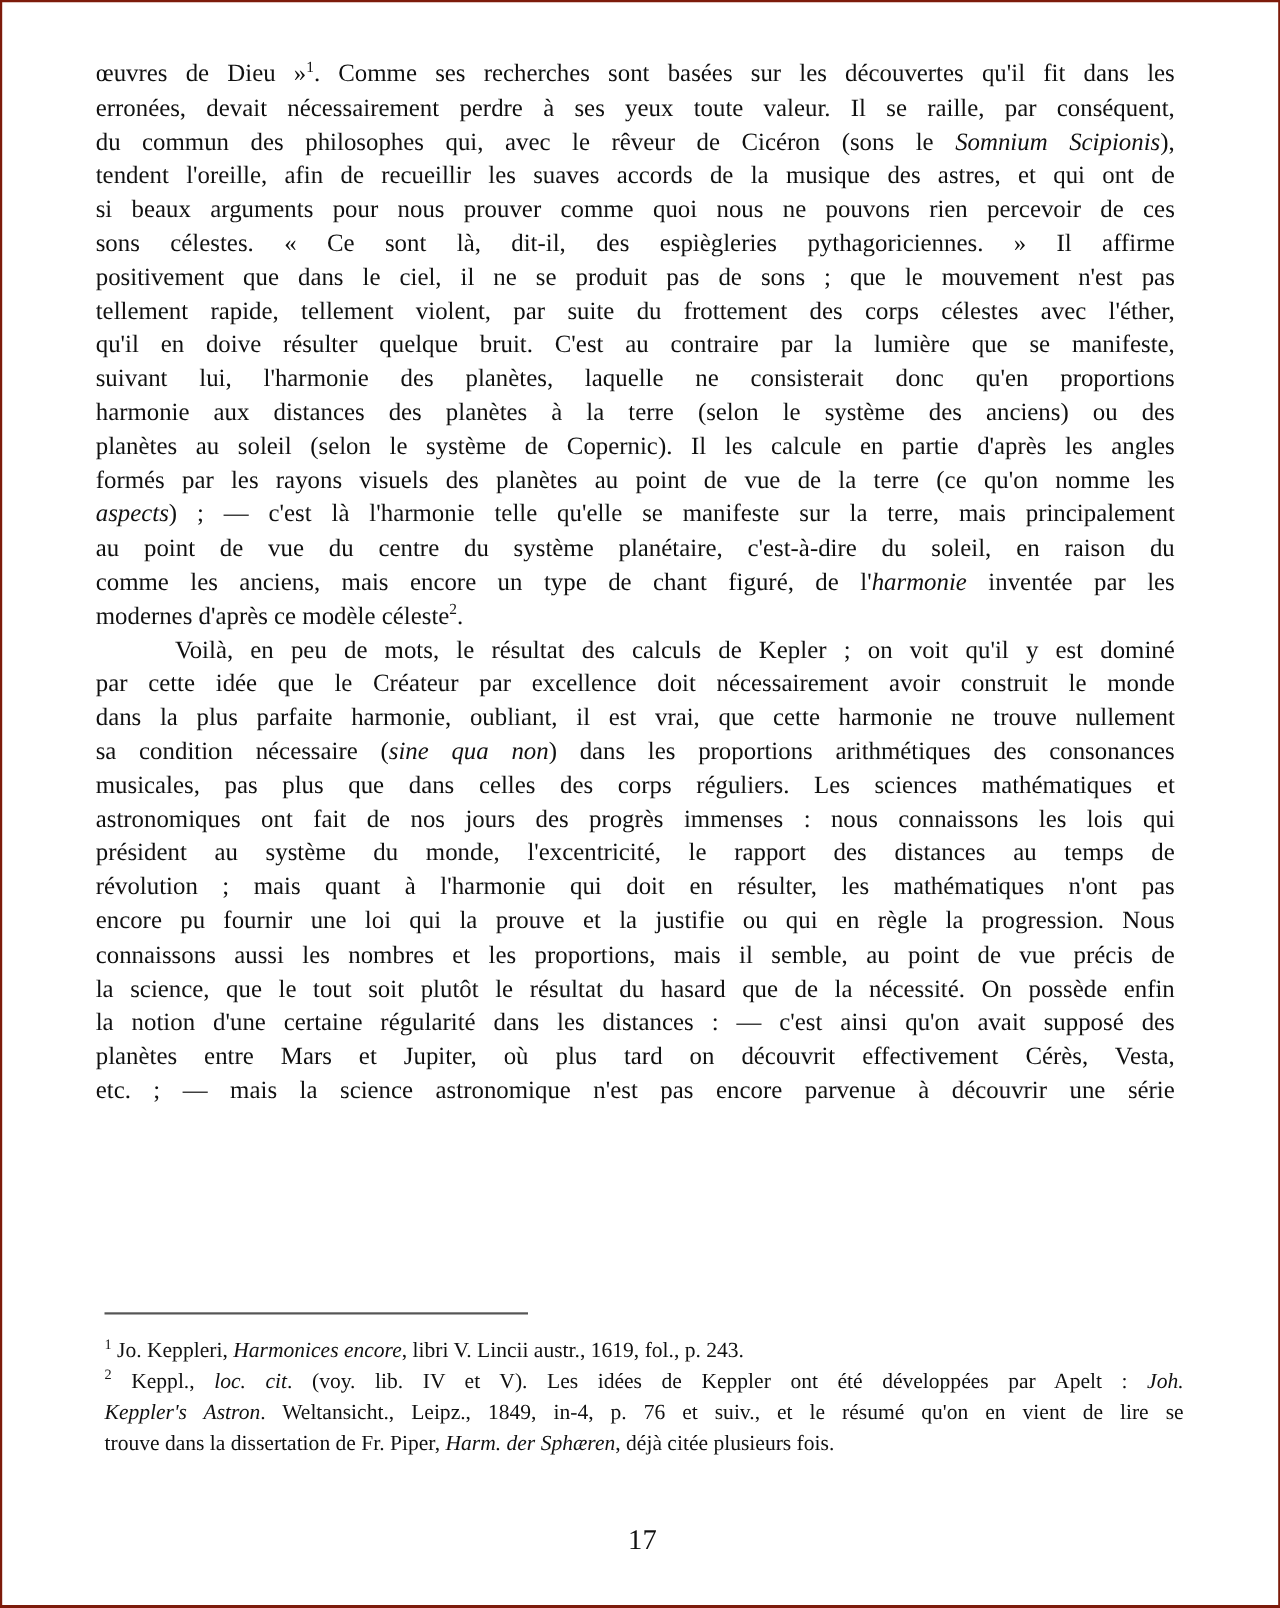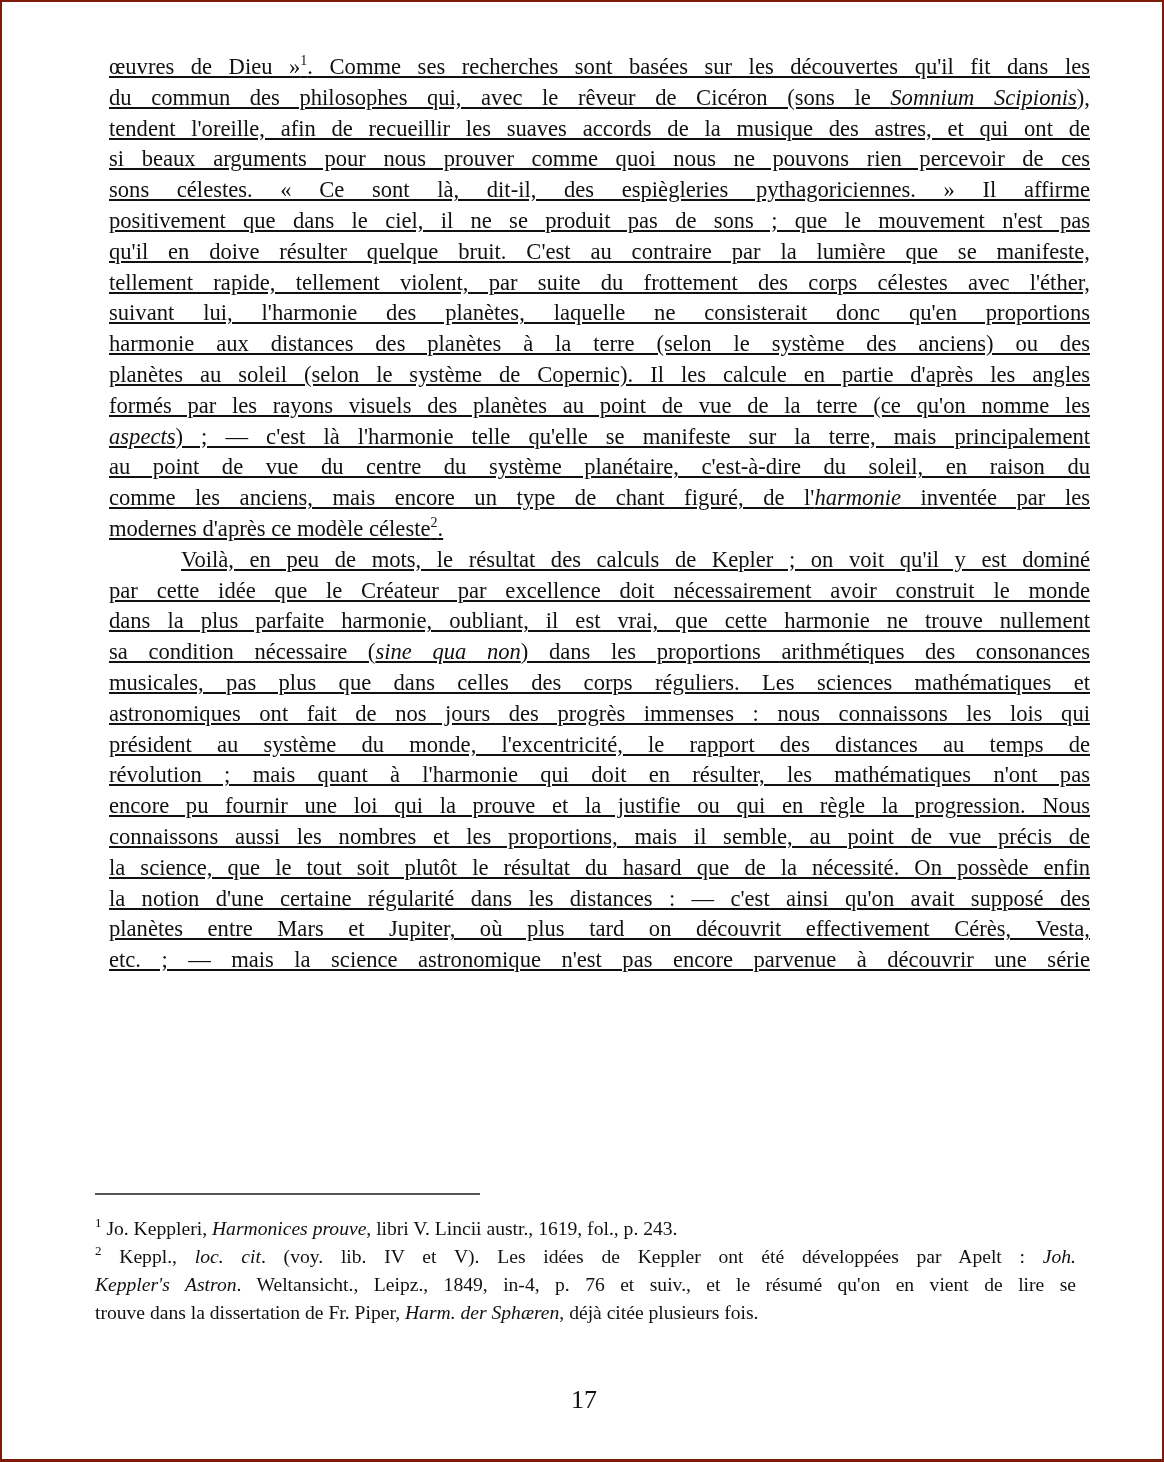--- a/index.html
+++ b/index.html
@@ -9,24 +9,23 @@
     width: 1164px; height: 1462px; box-sizing: border-box;
     border-top: 2px solid #7d1b0b;
     border-left: 2px solid #7d1b0b;
     border-right: 2px solid #7d1b0b;
     border-bottom: 3px solid #7d1b0b;
     background: #ffffff;
     font-family: "Liberation Serif", "DejaVu Serif", serif;
     color: #111111;
   }
   .body-text {
-    position: absolute; left: 107px; top: 50px; width: 981px;
+    position: absolute; left: 85px; top: 50px; width: 981px;
     font-size: 22.6px; line-height: 30.8px;
     text-align: justify;
-    text-decoration: underline;
   }
   .line { display: block; text-align: justify; text-align-last: justify; white-space: nowrap; }
   .line.last { text-align-last: left; }
   sup { font-size: 14px; line-height: 0; vertical-align: 9px; }
   .rule {
     position: absolute; left: 93px; top: 1191px; width: 385px; height: 0;
     border-top: 2px solid #555555;
   }
   .footnotes {
     position: absolute; left: 93px; top: 1213px; width: 981px;
@@ -40,27 +39,28 @@
     text-align: center; font-size: 26px; line-height: 30px;
   }
   i { font-style: italic; }
 </style>
 </head>
 <body>
 
 <div class="page">
   <div class="body-text" id="body-text">
       <span class="line"><span>œuvres de Dieu »</span><sup>1</sup><span>. Comme ses recherches sont basées sur les découvertes qu'il fit dans les</span></span>
+      <span class="line"><span>erronées, devait nécessairement perdre à ses yeux toute valeur. Il se raille, par conséquent,</span></span>
       <span class="line"><span>du commun des philosophes qui, avec le rêveur de Cicéron (sons le </span><i>Somnium Scipionis</i><span>),</span></span>
       <span class="line"><span>tendent l'oreille, afin de recueillir les suaves accords de la musique des astres, et qui ont de</span></span>
       <span class="line"><span>si beaux arguments pour nous prouver comme quoi nous ne pouvons rien percevoir de ces</span></span>
       <span class="line"><span>sons célestes. « Ce sont là, dit-il, des espiègleries pythagoriciennes. » Il affirme</span></span>
       <span class="line"><span>positivement que dans le ciel, il ne se produit pas de sons ; que le mouvement n'est pas</span></span>
+      <span class="line"><span>tellement rapide, tellement violent, par suite du frottement des corps célestes avec l'éther,</span></span>
       <span class="line"><span>qu'il en doive résulter quelque bruit. C'est au contraire par la lumière que se manifeste,</span></span>
-      <span class="line"><span>tellement rapide, tellement violent, par suite du frottement des corps célestes avec l'éther,</span></span>
       <span class="line"><span>suivant lui, l'harmonie des planètes, laquelle ne consisterait donc qu'en proportions</span></span>
       <span class="line"><span>harmonie aux distances des planètes à la terre (selon le système des anciens) ou des</span></span>
       <span class="line"><span>planètes au soleil (selon le système de Copernic). Il les calcule en partie d'après les angles</span></span>
       <span class="line"><span>formés par les rayons visuels des planètes au point de vue de la terre (ce qu'on nomme les</span></span>
       <span class="line"><i>aspects</i><span>) ; — c'est là l'harmonie telle qu'elle se manifeste sur la terre, mais principalement</span></span>
       <span class="line"><span>au point de vue du centre du système planétaire, c'est-à-dire du soleil, en raison du</span></span>
       <span class="line"><span>comme les anciens, mais encore un type de chant figuré, de l'</span><i>harmonie</i><span> inventée par les</span></span>
       <span class="line last"><span>modernes d'après ce modèle céleste</span><sup>2</sup><span>.</span></span>
       <span class="line" style="text-indent: 72px;"><span>Voilà, en peu de mots, le résultat des calculs de Kepler ; on voit qu'il y est dominé</span></span>
       <span class="line"><span>par cette idée que le Créateur par excellence doit nécessairement avoir construit le monde</span></span>
@@ -73,21 +73,21 @@
       <span class="line"><span>encore pu fournir une loi qui la prouve et la justifie ou qui en règle la progression. Nous</span></span>
       <span class="line"><span>connaissons aussi les nombres et les proportions, mais il semble, au point de vue précis de</span></span>
       <span class="line"><span>la science, que le tout soit plutôt le résultat du hasard que de la nécessité. On possède enfin</span></span>
       <span class="line"><span>la notion d'une certaine régularité dans les distances : — c'est ainsi qu'on avait supposé des</span></span>
       <span class="line"><span>planètes entre Mars et Jupiter, où plus tard on découvrit effectivement Cérès, Vesta,</span></span>
       <span class="line"><span>etc. ; — mais la science astronomique n'est pas encore parvenue à découvrir une série</span></span>
     </div>
   <div class="rule"></div>
   <div class="footnotes" id="footnotes">
       <div class="fn">
-        <span class="line last"><sup>1</sup><span> Jo. Keppleri, </span><i>Harmonices prouve</i><span>, libri V. Lincii austr., 1619, fol., p. 243.</span></span>
+        <span class="line last"><sup>1</sup><span> Jo. Keppleri, </span><i>Harmonices encore</i><span>, libri V. Lincii austr., 1619, fol., p. 243.</span></span>
       </div>
       <div class="fn">
         <span class="line"><sup>2</sup><span> Keppl., </span><i>loc. cit</i><span>. (voy. lib. IV et V). Les idées de Keppler ont été développées par Apelt : </span><i>Joh.</i></span>
         <span class="line"><i>Keppler's Astron</i><span>. Weltansicht., Leipz., 1849, in-4, p. 76 et suiv., et le résumé qu'on en vient de lire se</span></span>
         <span class="line last"><span>trouve dans la dissertation de Fr. Piper, </span><i>Harm. der Sphæren</i><span>, déjà citée plusieurs fois.</span></span>
       </div>
     </div>
   <div class="page-number">17</div>
 </div>
 

